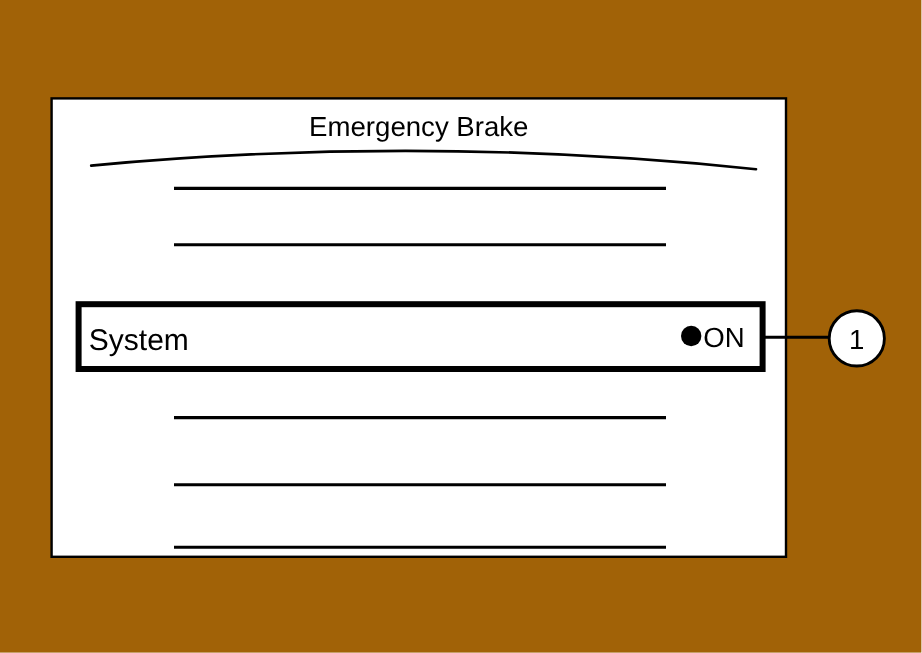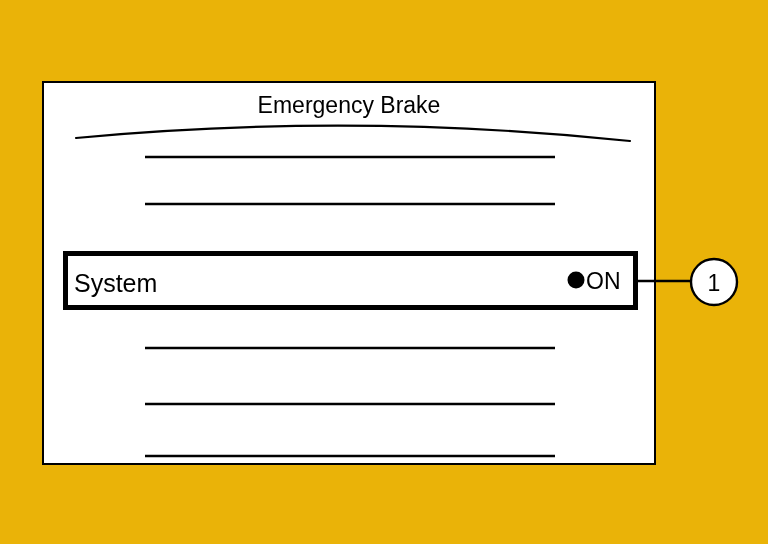--- a/index.html
+++ b/index.html
@@ -4,21 +4,21 @@
 <style>
   html, body {
     margin: 0;
     padding: 0;
     background: #ffffff;
   }
   #stage {
     position: relative;
     width: 768px;
     height: 544px;
-    background: #eab308;
+    background: #a16207;
     overflow: hidden;
     font-family: "Liberation Sans", sans-serif;
   }
   #diagram-svg {
     position: absolute;
     left: 0;
     top: 0;
     width: 768px;
     height: 544px;
     display: block;

